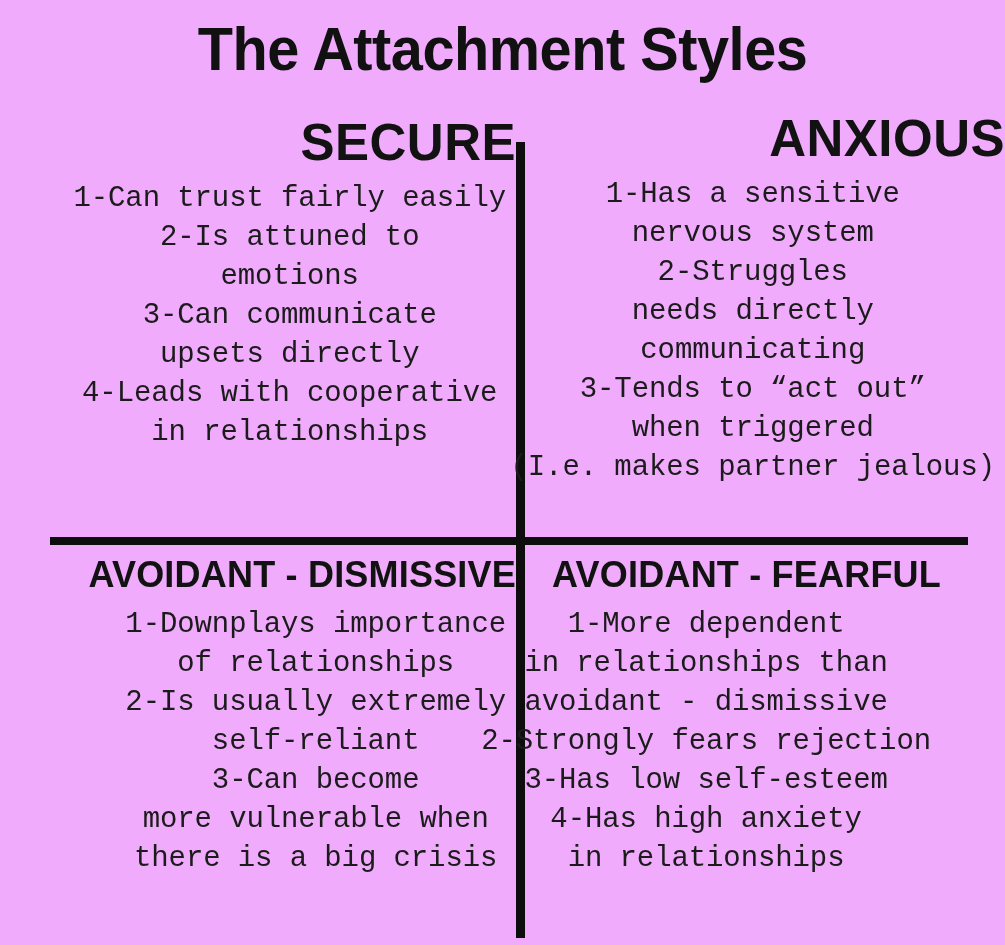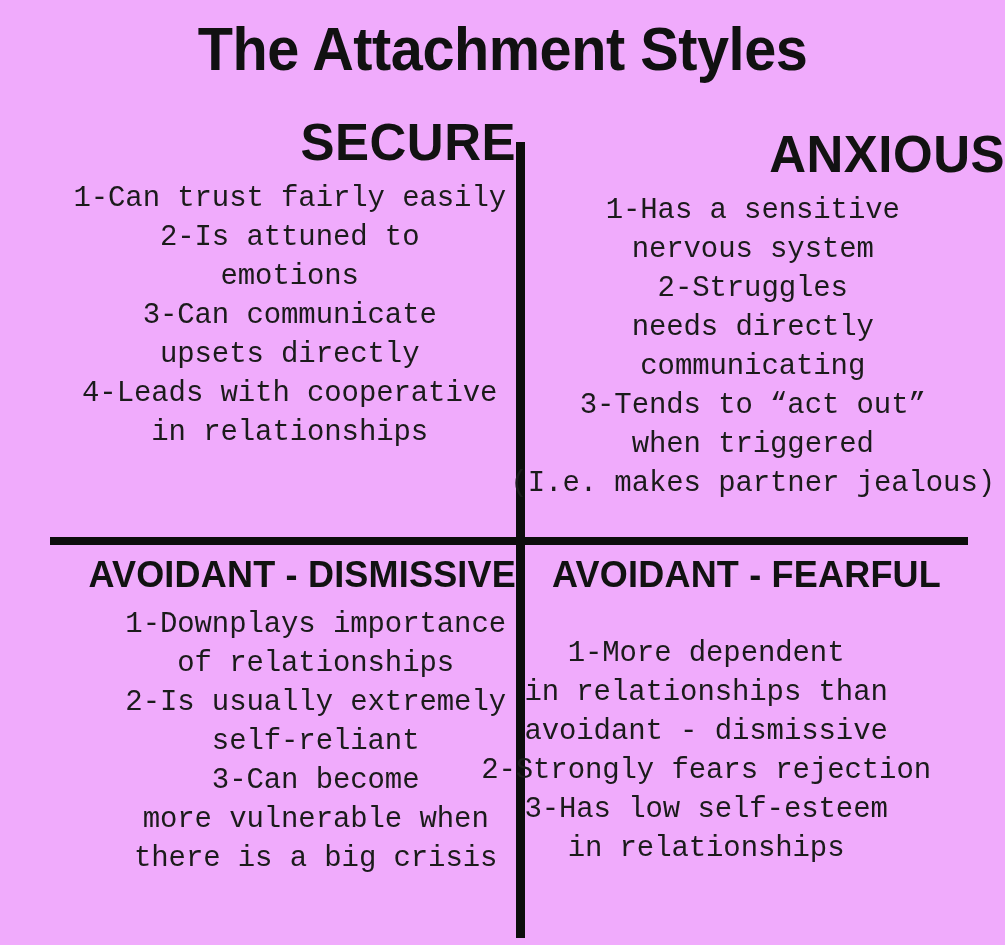--- a/index.html
+++ b/index.html
@@ -63,23 +63,23 @@
 
   
   .quadrant {
     position: absolute;
     box-sizing: border-box;
     display: flex;
     flex-direction: column;
     align-items: flex-end;
   }
   .q-top-left     { left: 0px;   top: 112px; width: 516px; height: 425px; }
-  .q-top-right    { left: 525px; top: 124px; width: 480px; height: 425px; padding-left: 10px; }
+  .q-top-right    { left: 525px; top: 108px; width: 480px; height: 425px; padding-left: 10px; }
   .q-bottom-left  { left: 0px;   top: 556px; width: 516px; height: 389px; }
-  .q-bottom-right { left: 525px; top: 556px; width: 416px; height: 389px; gap: 29px; }
+  .q-bottom-right { left: 525px; top: 556px; width: 416px; height: 389px; }
 
   .q-heading {
     font-family: "Liberation Sans", sans-serif;
     font-weight: 700;
     color: #121212;
     text-align: center;
     white-space: nowrap;
     line-height: 1.04;
   }
   .q-heading.size-big {
@@ -160,17 +160,18 @@
   </div>
 
   <div class="quadrant q-bottom-right">
     <div class="q-heading size-wide">AVOIDANT - FEARFUL</div>
     <div class="q-body">
       <span class="q-line">1-More dependent</span>
       <span class="q-line">in relationships than</span>
       <span class="q-line">avoidant - dismissive</span>
       <span class="q-line">2-Strongly fears rejection</span>
       <span class="q-line">3-Has low self-esteem</span>
+      <span class="q-line">4-Has high anxiety</span>
       <span class="q-line">in relationships</span>
     </div>
   </div>
 
 </div>
 
 </body></html>

